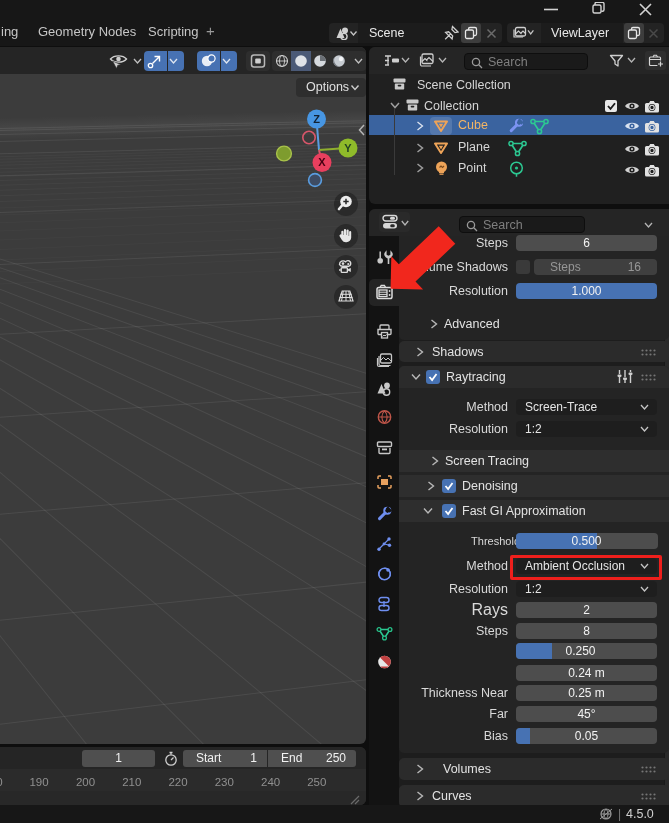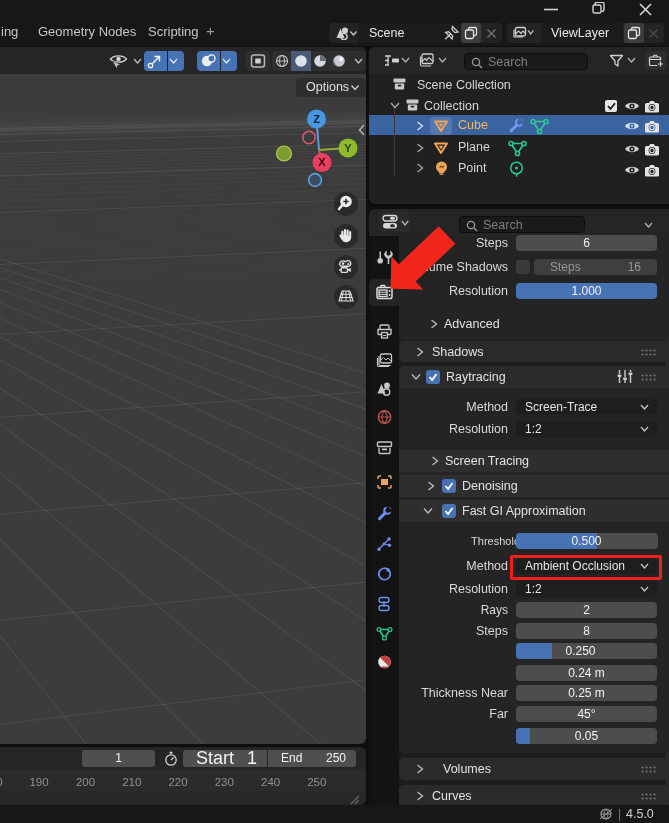--- a/index.html
+++ b/index.html
@@ -232,21 +232,21 @@
     <path d="M9.3 6 L7.5 16 M12 6 v10 M14.7 6 l1.8 10 M6.2 9.3 h11.6 M5.5 12.5 h13" stroke="#dcdcdc" stroke-width="1"></path>
   </svg>
 
 <div class="abs" style="left:-6px;top:747px;width:372px;height:58px;background:#2b2b2b;border-radius:6px;overflow:hidden">
   <div class="abs" style="left:0;top:0;width:372px;height:22px;background:#252525"></div>
   <div class="abs" style="left:88px;top:3px;width:73px;height:17px;background:#4f4f4f;border-radius:3px;text-align:center;line-height:17px;color:#f2f2f2;font-size:12px">1</div>
   <svg class="abs" style="left:169px;top:4px" width="16" height="16" viewBox="0 0 16 16">
   <circle cx="8" cy="9" r="5.2" fill="none" stroke="#cfcfcf" stroke-width="1.3"></circle>
   <path d="M8 9 L10.5 6.5 M6.5 1.5 h3 M8 1.5 v2" stroke="#cfcfcf" stroke-width="1.3" fill="none"></path>
   </svg>
-  <div class="abs" style="left:189px;top:3px;width:84px;height:17px;background:#4f4f4f;border-radius:3px 0 0 3px;color:#f2f2f2;font-size:18px;line-height:17px"><span style="padding-left:13px">Start</span><span style="position:absolute;right:10px">1</span></div>
+  <div class="abs" style="left:189px;top:3px;width:84px;height:17px;background:#4f4f4f;border-radius:3px 0 0 3px;color:#f2f2f2;font-size:12px;line-height:17px"><span style="padding-left:13px">Start</span><span style="position:absolute;right:10px">1</span></div>
   <div class="abs" style="left:274px;top:3px;width:88px;height:17px;background:#4f4f4f;border-radius:0 3px 3px 0;color:#f2f2f2;font-size:12px;line-height:17px"><span style="padding-left:13px">End</span><span style="position:absolute;right:10px">250</span></div>
   <div class="abs" style="left:-16px;top:29px;width:30px;text-align:center;color:#909090;font-size:11.5px">180</div>
 <div class="abs" style="left:30px;top:29px;width:30px;text-align:center;color:#909090;font-size:11.5px">190</div>
 <div class="abs" style="left:76.5px;top:29px;width:30px;text-align:center;color:#909090;font-size:11.5px">200</div>
 <div class="abs" style="left:122.80000000000001px;top:29px;width:30px;text-align:center;color:#909090;font-size:11.5px">210</div>
 <div class="abs" style="left:169px;top:29px;width:30px;text-align:center;color:#909090;font-size:11.5px">220</div>
 <div class="abs" style="left:215.3px;top:29px;width:30px;text-align:center;color:#909090;font-size:11.5px">230</div>
 <div class="abs" style="left:261.6px;top:29px;width:30px;text-align:center;color:#909090;font-size:11.5px">240</div>
 <div class="abs" style="left:307.8px;top:29px;width:30px;text-align:center;color:#909090;font-size:11.5px">250</div>
 <svg class="abs" style="left:0;top:44px" width="372" height="14" viewBox="0 0 372 14">
@@ -553,33 +553,34 @@
 <div class="abs" style="left:0px;top:349px;width:139px;text-align:right;font-size:12.5px;color:#d9d9d9;line-height:16px">Method</div>
 <div class="abs" style="left:147px;top:349px;width:141px;height:16px;background:#1e1e1e;border-radius:4px;color:#e5e5e5;font-size:12px;line-height:16px;padding-left:9px">Ambient Occlusion</div>
     <svg class="abs" style="left:271px;top:354px" width="9" height="7" viewBox="0 0 9 7">
       <path d="M1 1 l3.5 4 l3.5 -4" stroke="#c5c5c5" stroke-width="1.3" fill="none"></path>
     </svg>
 <div class="abs" style="left:0px;top:372px;width:139px;text-align:right;font-size:12.5px;color:#d9d9d9;line-height:16px">Resolution</div>
 <div class="abs" style="left:147px;top:372px;width:141px;height:16px;background:#1e1e1e;border-radius:4px;color:#e5e5e5;font-size:12px;line-height:16px;padding-left:9px">1:2</div>
     <svg class="abs" style="left:271px;top:377px" width="9" height="7" viewBox="0 0 9 7">
       <path d="M1 1 l3.5 4 l3.5 -4" stroke="#c5c5c5" stroke-width="1.3" fill="none"></path>
     </svg>
-<div class="abs" style="left:0px;top:393px;width:139px;text-align:right;font-size:12px;color:#d9d9d9;line-height:16px">Rays</div>
+<div class="abs" style="left:0px;top:393px;width:139px;text-align:right;font-size:16px;color:#d9d9d9;line-height:16px">Rays</div>
 <div class="abs" style="left:147px;top:393px;width:141px;height:16px;background:#4d4d4d;border-radius:4px;color:#f2f2f2;font-size:12px;text-align:center;line-height:16px">2</div>
 <div class="abs" style="left:0px;top:414px;width:139px;text-align:right;font-size:12.5px;color:#d9d9d9;line-height:16px">Steps</div>
 <div class="abs" style="left:147px;top:414px;width:141px;height:16px;background:#4d4d4d;border-radius:4px;color:#f2f2f2;font-size:12px;text-align:center;line-height:16px">8</div>
 <div class="abs" style="left:147px;top:434px;width:141px;height:16px;background:#4d4d4d;border-radius:4px;overflow:hidden">
       <div style="position:absolute;left:0;top:0;width:36px;height:16px;background:#4772b3"></div>
       <div style="position:absolute;left:0;top:0;width:129px;text-align:center;color:#f2f2f2;font-size:12px;line-height:16px">0.250</div>
     </div>
 <div class="abs" style="left:147px;top:456px;width:141px;height:16px;background:#4d4d4d;border-radius:4px;color:#f2f2f2;font-size:12px;text-align:center;line-height:16px">0.24 m</div>
 <div class="abs" style="left:0px;top:476px;width:139px;text-align:right;font-size:12.5px;color:#d9d9d9;line-height:16px">Thickness Near</div>
 <div class="abs" style="left:147px;top:476px;width:141px;height:16px;background:#4d4d4d;border-radius:4px;color:#f2f2f2;font-size:12px;text-align:center;line-height:16px">0.25 m</div>
 <div class="abs" style="left:0px;top:497px;width:139px;text-align:right;font-size:12.5px;color:#d9d9d9;line-height:16px">Far</div>
 <div class="abs" style="left:147px;top:497px;width:141px;height:16px;background:#4d4d4d;border-radius:4px;color:#f2f2f2;font-size:12px;text-align:center;line-height:16px">45°</div>
+<div class="abs" style="left:0px;top:519px;width:139px;text-align:right;font-size:12.5px;color:#d9d9d9;line-height:16px">Bias</div>
 <div class="abs" style="left:147px;top:519px;width:141px;height:16px;background:#4d4d4d;border-radius:4px;overflow:hidden">
       <div style="position:absolute;left:0;top:0;width:14px;height:16px;background:#4772b3"></div>
       <div style="position:absolute;left:0;top:0;width:141px;text-align:center;color:#f2f2f2;font-size:12px;line-height:16px">0.05</div>
     </div>
 <div class="abs" style="left:30px;top:549px;width:270px;height:22px;background:#2b2b2b;border-radius:5px"></div>
 <svg class="abs" style="left:47px;top:555px" width="8" height="10" viewBox="0 0 8 10">
       <path d="M1.5 1 L6.5 5 L1.5 9" stroke="#b8b8b8" stroke-width="1.4" fill="none"></path>
     </svg>
 <div class="abs" style="left:74px;top:552px;font-size:12.5px;color:#e2e2e2;line-height:16px">Volumes</div>
 <svg class="abs" style="left:272px;top:557px" width="15" height="7" viewBox="0 0 15 7">

